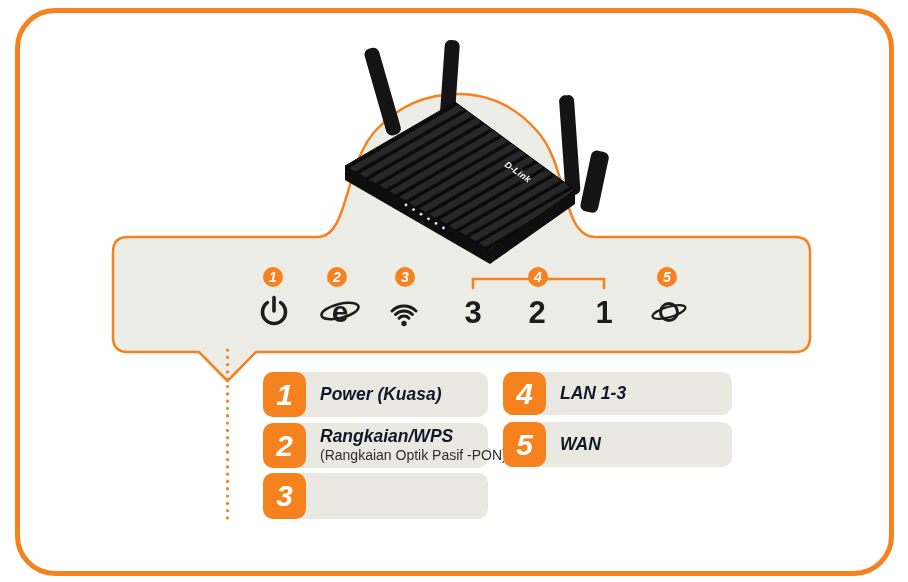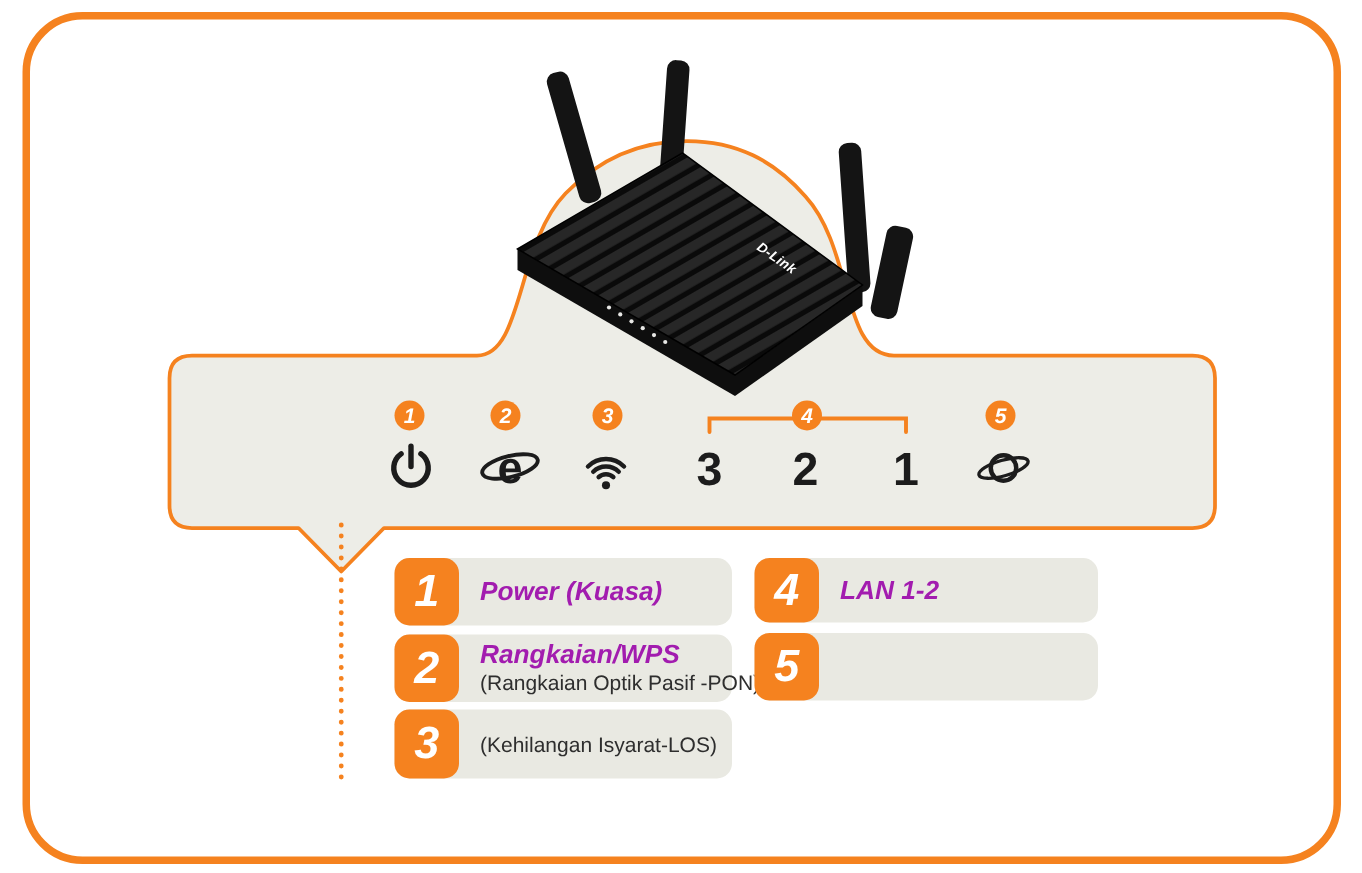--- a/index.html
+++ b/index.html
@@ -32,21 +32,21 @@
   .legend-row{
     position:absolute;display:flex;align-items:stretch;
     background:var(--row-bg);border-radius:10px;
   }
   .num-block{
     flex:0 0 43px;width:43px;background:var(--accent-orange);border-radius:10px;
     color:#fff;display:flex;align-items:center;justify-content:center;
     font-style:italic;font-weight:700;font-size:30px;
   }
   .row-text{display:flex;flex-direction:column;justify-content:center;padding-left:14px;min-width:0;}
-  .row-title{font-style:italic;font-weight:700;font-size:17.5px;line-height:1.12;color:#a21caf;white-space:nowrap;}
+  .row-title{font-style:italic;font-weight:700;font-size:17.5px;line-height:1.12;color:#0f172a;white-space:nowrap;}
   .row-sub{font-size:14px;line-height:1.12;color:#2e2e2e;margin-top:1px;white-space:nowrap;}
   #row-l1{left:263px;top:372px;width:225px;height:45px;}
   #row-l2{left:263px;top:423px;width:225px;height:45px;}
   #row-l3{left:263px;top:473px;width:225px;height:46px;}
   #row-r1{left:503px;top:372px;width:229px;height:43px;}
   #row-r2{left:503px;top:422px;width:229px;height:45px;}
 </style>
 </head>
 <body>
 
@@ -162,28 +162,30 @@
     <div class="num-block">2</div>
     <div class="row-text">
       <div class="row-title">Rangkaian/WPS</div>
       <div class="row-sub">(Rangkaian Optik Pasif -PON)</div>
     </div>
   </div>
 
   <div class="legend-row" id="row-l3">
     <div class="num-block">3</div>
     <div class="row-text">
-      <div class="row-sub">(Kehilangan Isyarat-LOS)</div>
     </div>
   </div>
 
   <div class="legend-row" id="row-r1">
     <div class="num-block">4</div>
     <div class="row-text">
-      <div class="row-title">LAN 1-2</div>
+      <div class="row-title">LAN 1-3</div>
     </div>
   </div>
 
   <div class="legend-row" id="row-r2">
     <div class="num-block">5</div>
+    <div class="row-text">
+      <div class="row-title">WAN</div>
+    </div>
   </div>
 
 </div>
 
 </body></html>

